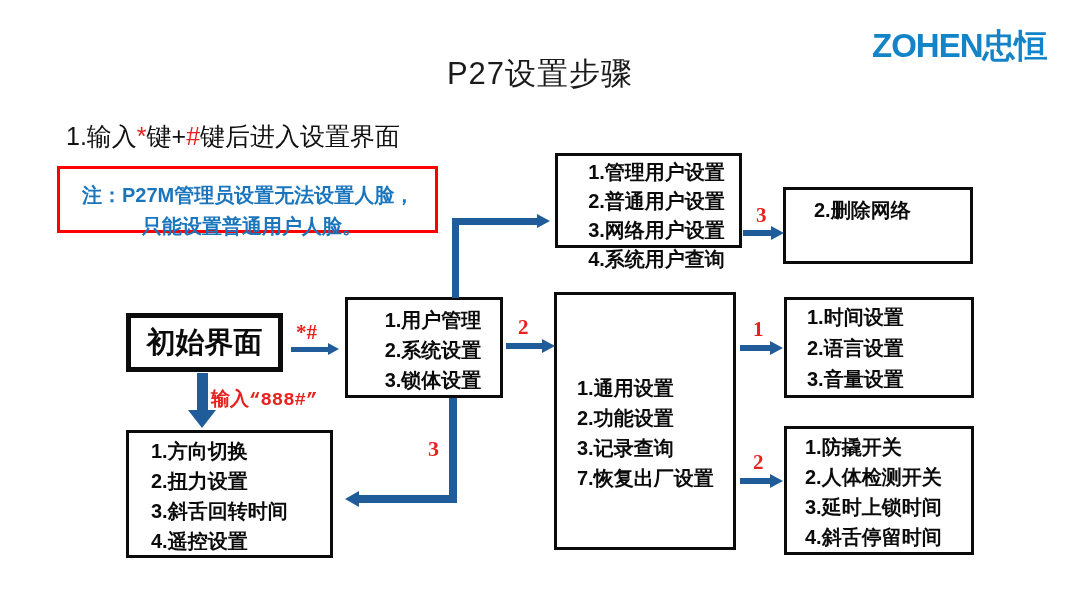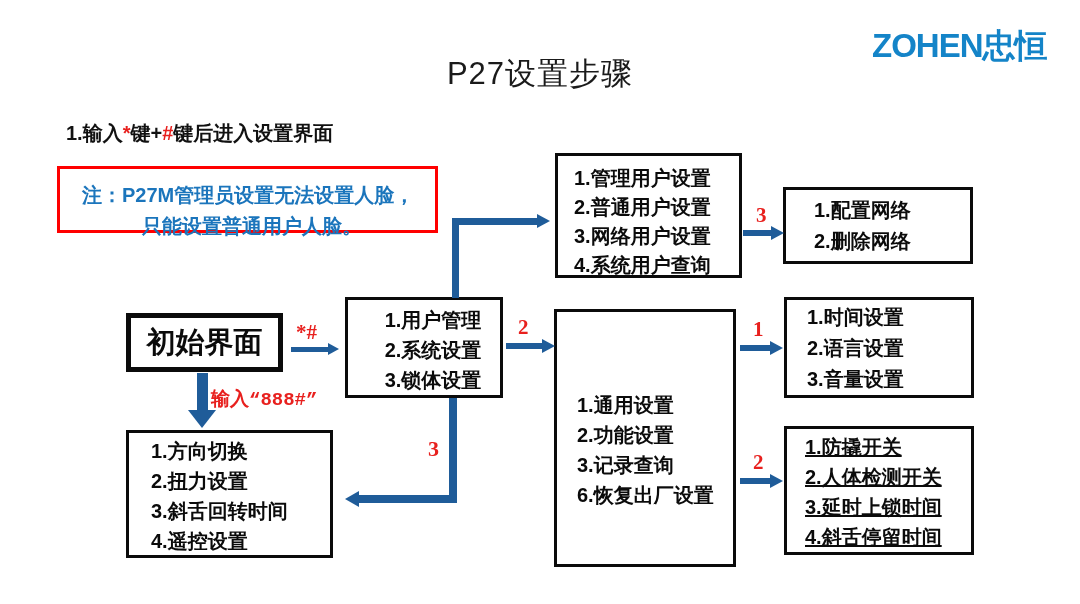--- a/index.html
+++ b/index.html
@@ -7,46 +7,46 @@
     position:relative;width:1080px;height:604px;background:#ffffff;
     font-family:"Liberation Sans",sans-serif;overflow:hidden;margin:0 auto;
   }
   
   .logo{position:absolute;left:872px;top:24px;font-size:33px;font-weight:700;
     color:#1484C8;letter-spacing:-1px;white-space:nowrap;}
   
   .title{position:absolute;left:0;top:53px;width:100%;text-align:center;
     font-size:31px;font-weight:400;color:#1a1a1a;letter-spacing:1px;}
   
-  .instruction{position:absolute;left:66px;top:120px;font-size:20px;font-weight:700;
+  .instruction{position:absolute;left:66px;top:120px;font-size:25px;font-weight:400;
     color:#111;white-space:nowrap;}
   .red-t{color:#E8201E;}
   
   .note{position:absolute;left:57px;top:166px;width:381px;height:67px;
     border:3px solid #FF0000;box-sizing:border-box;color:#1B75BC;font-weight:700;
     font-size:20px;line-height:31px;padding:11px 0 0 22px;}
   .note .l2{margin-left:60px;}
   
   .node{position:absolute;background:#fff;border:3px solid #0b0b0b;box-sizing:border-box;}
   .node .ln{font-weight:700;font-size:20px;color:#0b0b0b;white-space:nowrap;}
   .n-initial{left:126px;top:313px;width:157px;height:59px;border-width:5px;
     display:flex;align-items:center;justify-content:center;}
   .n-initial .big{font-size:29px;font-weight:800;color:#0b0b0b;}
   .n-main{left:345px;top:297px;width:158px;height:101px;padding:5px 0 0 18px;text-align:center;}
   .n-main .ln{line-height:30px;}
-  .n-users{left:555px;top:153px;width:187px;height:125px;padding:8px 0 0 16px;}
+  .n-users{left:555px;top:153px;width:187px;height:95px;padding:2px 0 0 16px;text-align:center;}
   .n-users .ln{line-height:29px;}
   .n-network{left:783px;top:187px;width:190px;height:77px;padding:5px 0 0 28px;}
   .n-network .ln{line-height:31px;}
-  .n-general{left:554px;top:309px;width:182px;height:258px;padding:78px 0 0 20px;}
+  .n-general{left:554px;top:292px;width:182px;height:258px;padding:78px 0 0 20px;}
   .n-general .ln{line-height:30px;}
   .n-time{left:784px;top:297px;width:190px;height:101px;padding:2px 0 0 20px;}
   .n-time .ln{line-height:31px;}
   .n-lock{left:784px;top:426px;width:190px;height:129px;padding:3px 0 0 18px;}
-  .n-lock .ln{line-height:30px;text-decoration:underline;}
+  .n-lock .ln{line-height:30px;}
   .n-dir{left:126px;top:430px;width:207px;height:128px;padding:3px 0 0 22px;}
   .n-dir .ln{line-height:30px;}
   
   .hbar,.vbar{position:absolute;background:#1F5C99;}
   .head-right{position:absolute;width:0;height:0;
     border-top:7px solid transparent;border-bottom:7px solid transparent;
     border-left:13px solid #1F5C99;}
   .head-left{position:absolute;width:0;height:0;
     border-top:8px solid transparent;border-bottom:8px solid transparent;
     border-right:14px solid #1F5C99;}
@@ -87,29 +87,28 @@
   </div>
 
   <div class="node n-users">
     <div class="ln">1.管理用户设置</div>
     <div class="ln">2.普通用户设置</div>
     <div class="ln">3.网络用户设置</div>
     <div class="ln">4.系统用户查询</div>
   </div>
 
   <div class="node n-network">
-    <div class="ln">1.配置网络</div>
     <div class="ln">2.删除网络</div>
   </div>
 
   <div class="node n-general">
     <div class="ln">1.通用设置</div>
     <div class="ln">2.功能设置</div>
     <div class="ln">3.记录查询</div>
-    <div class="ln">6.恢复出厂设置</div>
+    <div class="ln">7.恢复出厂设置</div>
   </div>
 
   <div class="node n-time">
     <div class="ln">1.时间设置</div>
     <div class="ln">2.语言设置</div>
     <div class="ln">3.音量设置</div>
   </div>
 
   <div class="node n-lock">
     <div class="ln">1.防撬开关</div>

